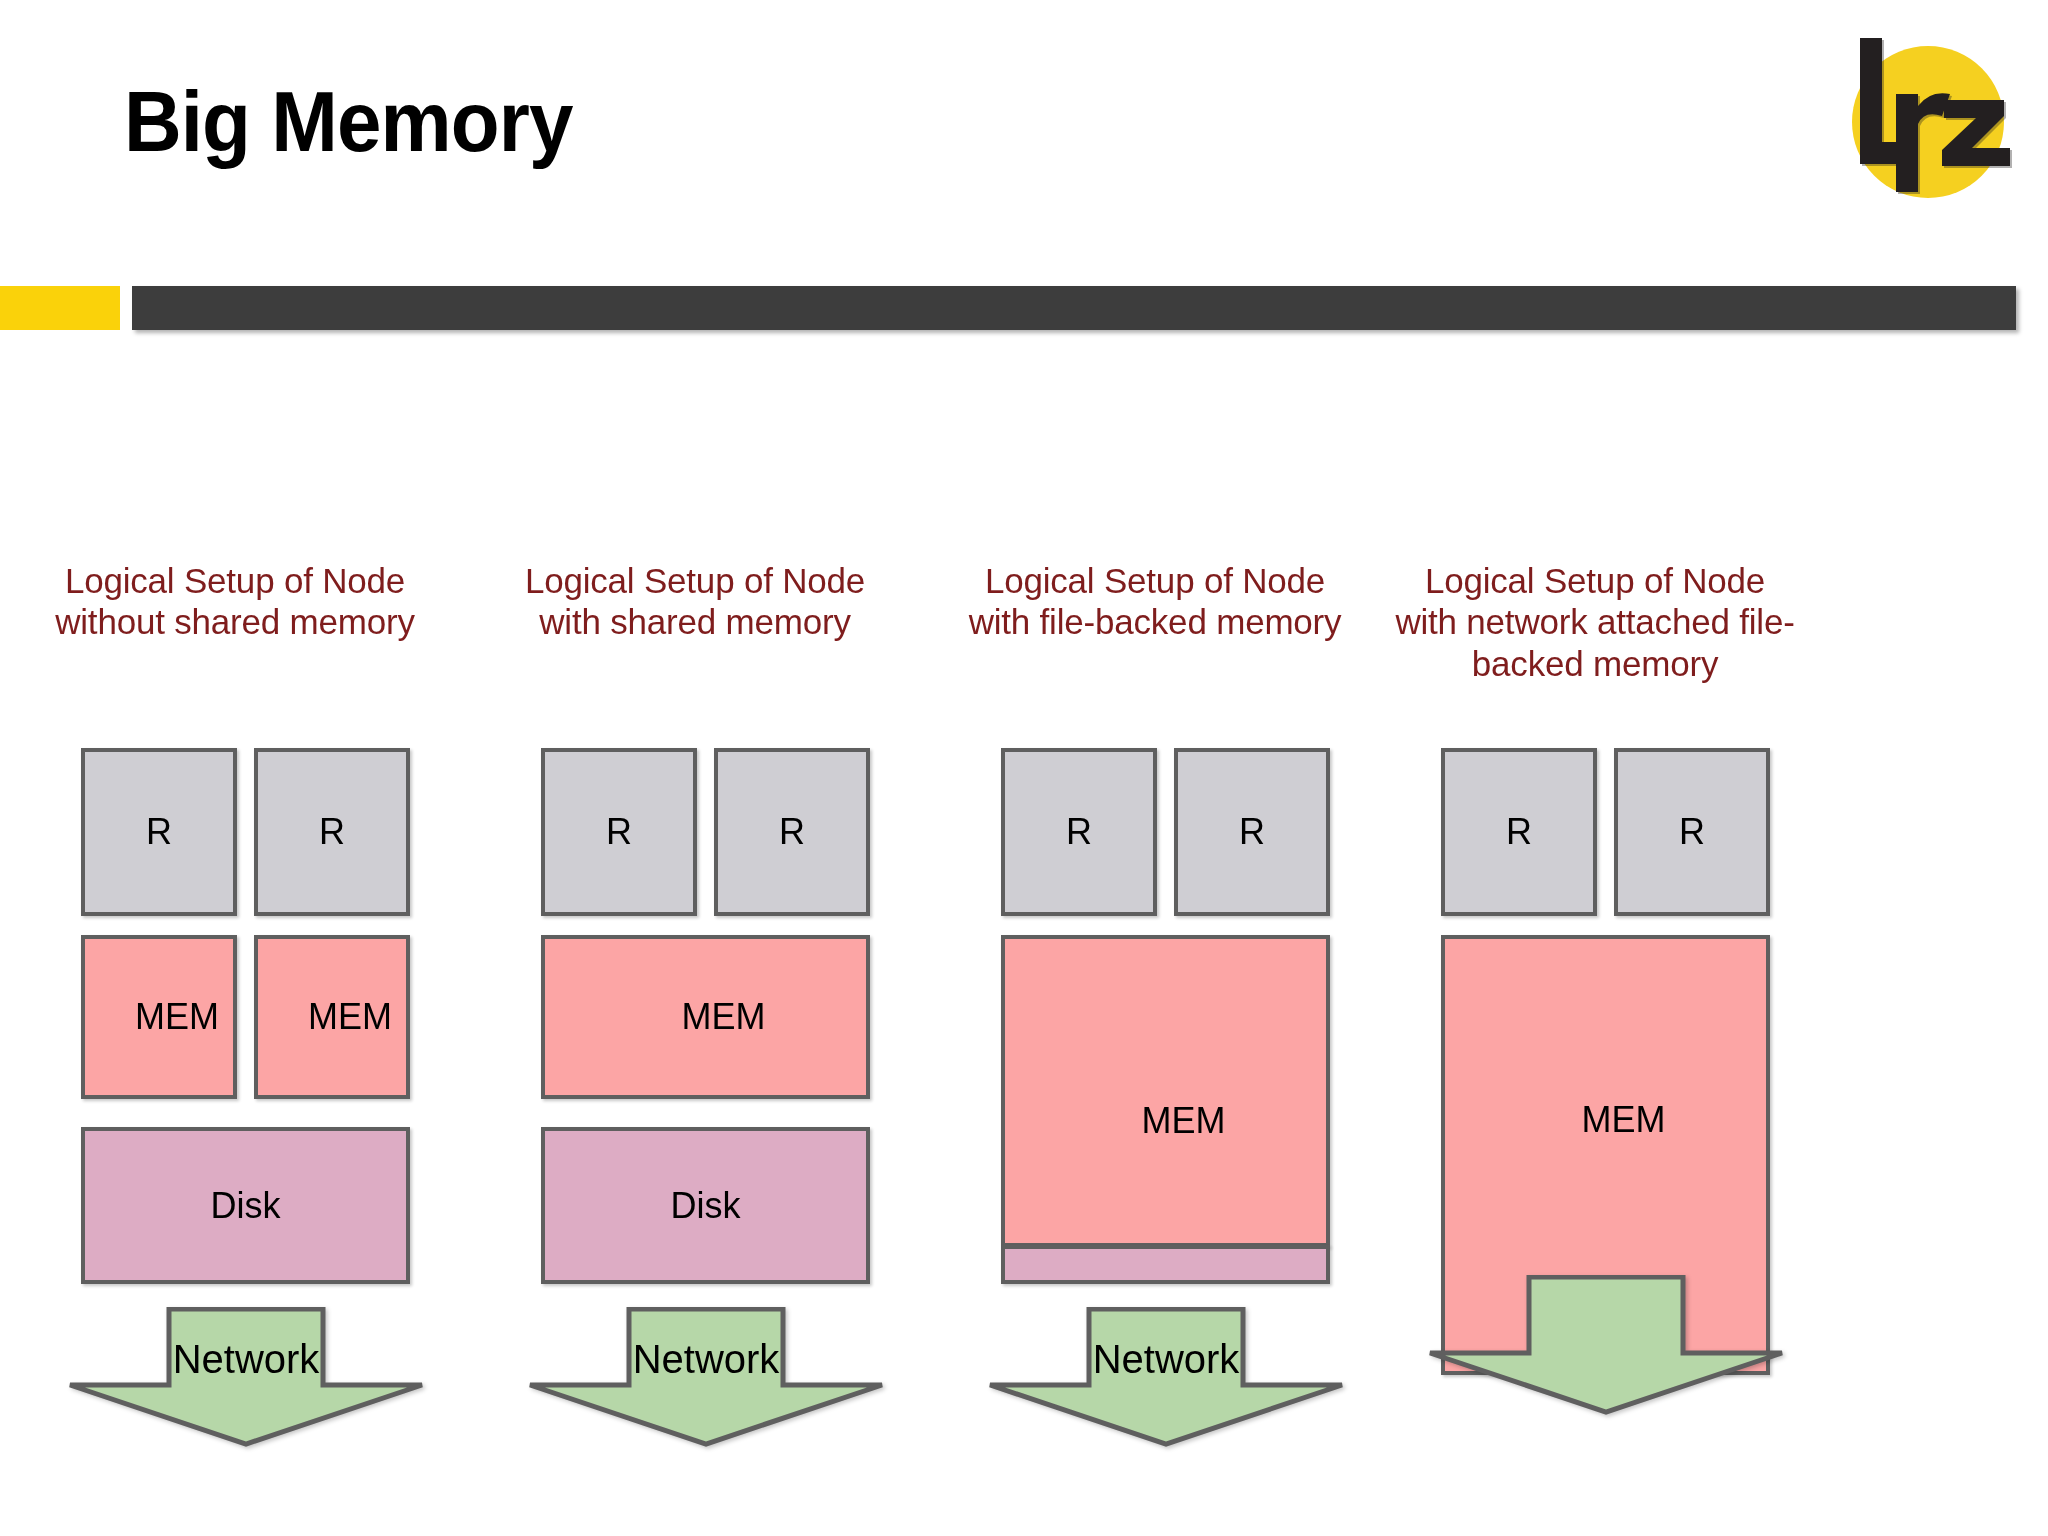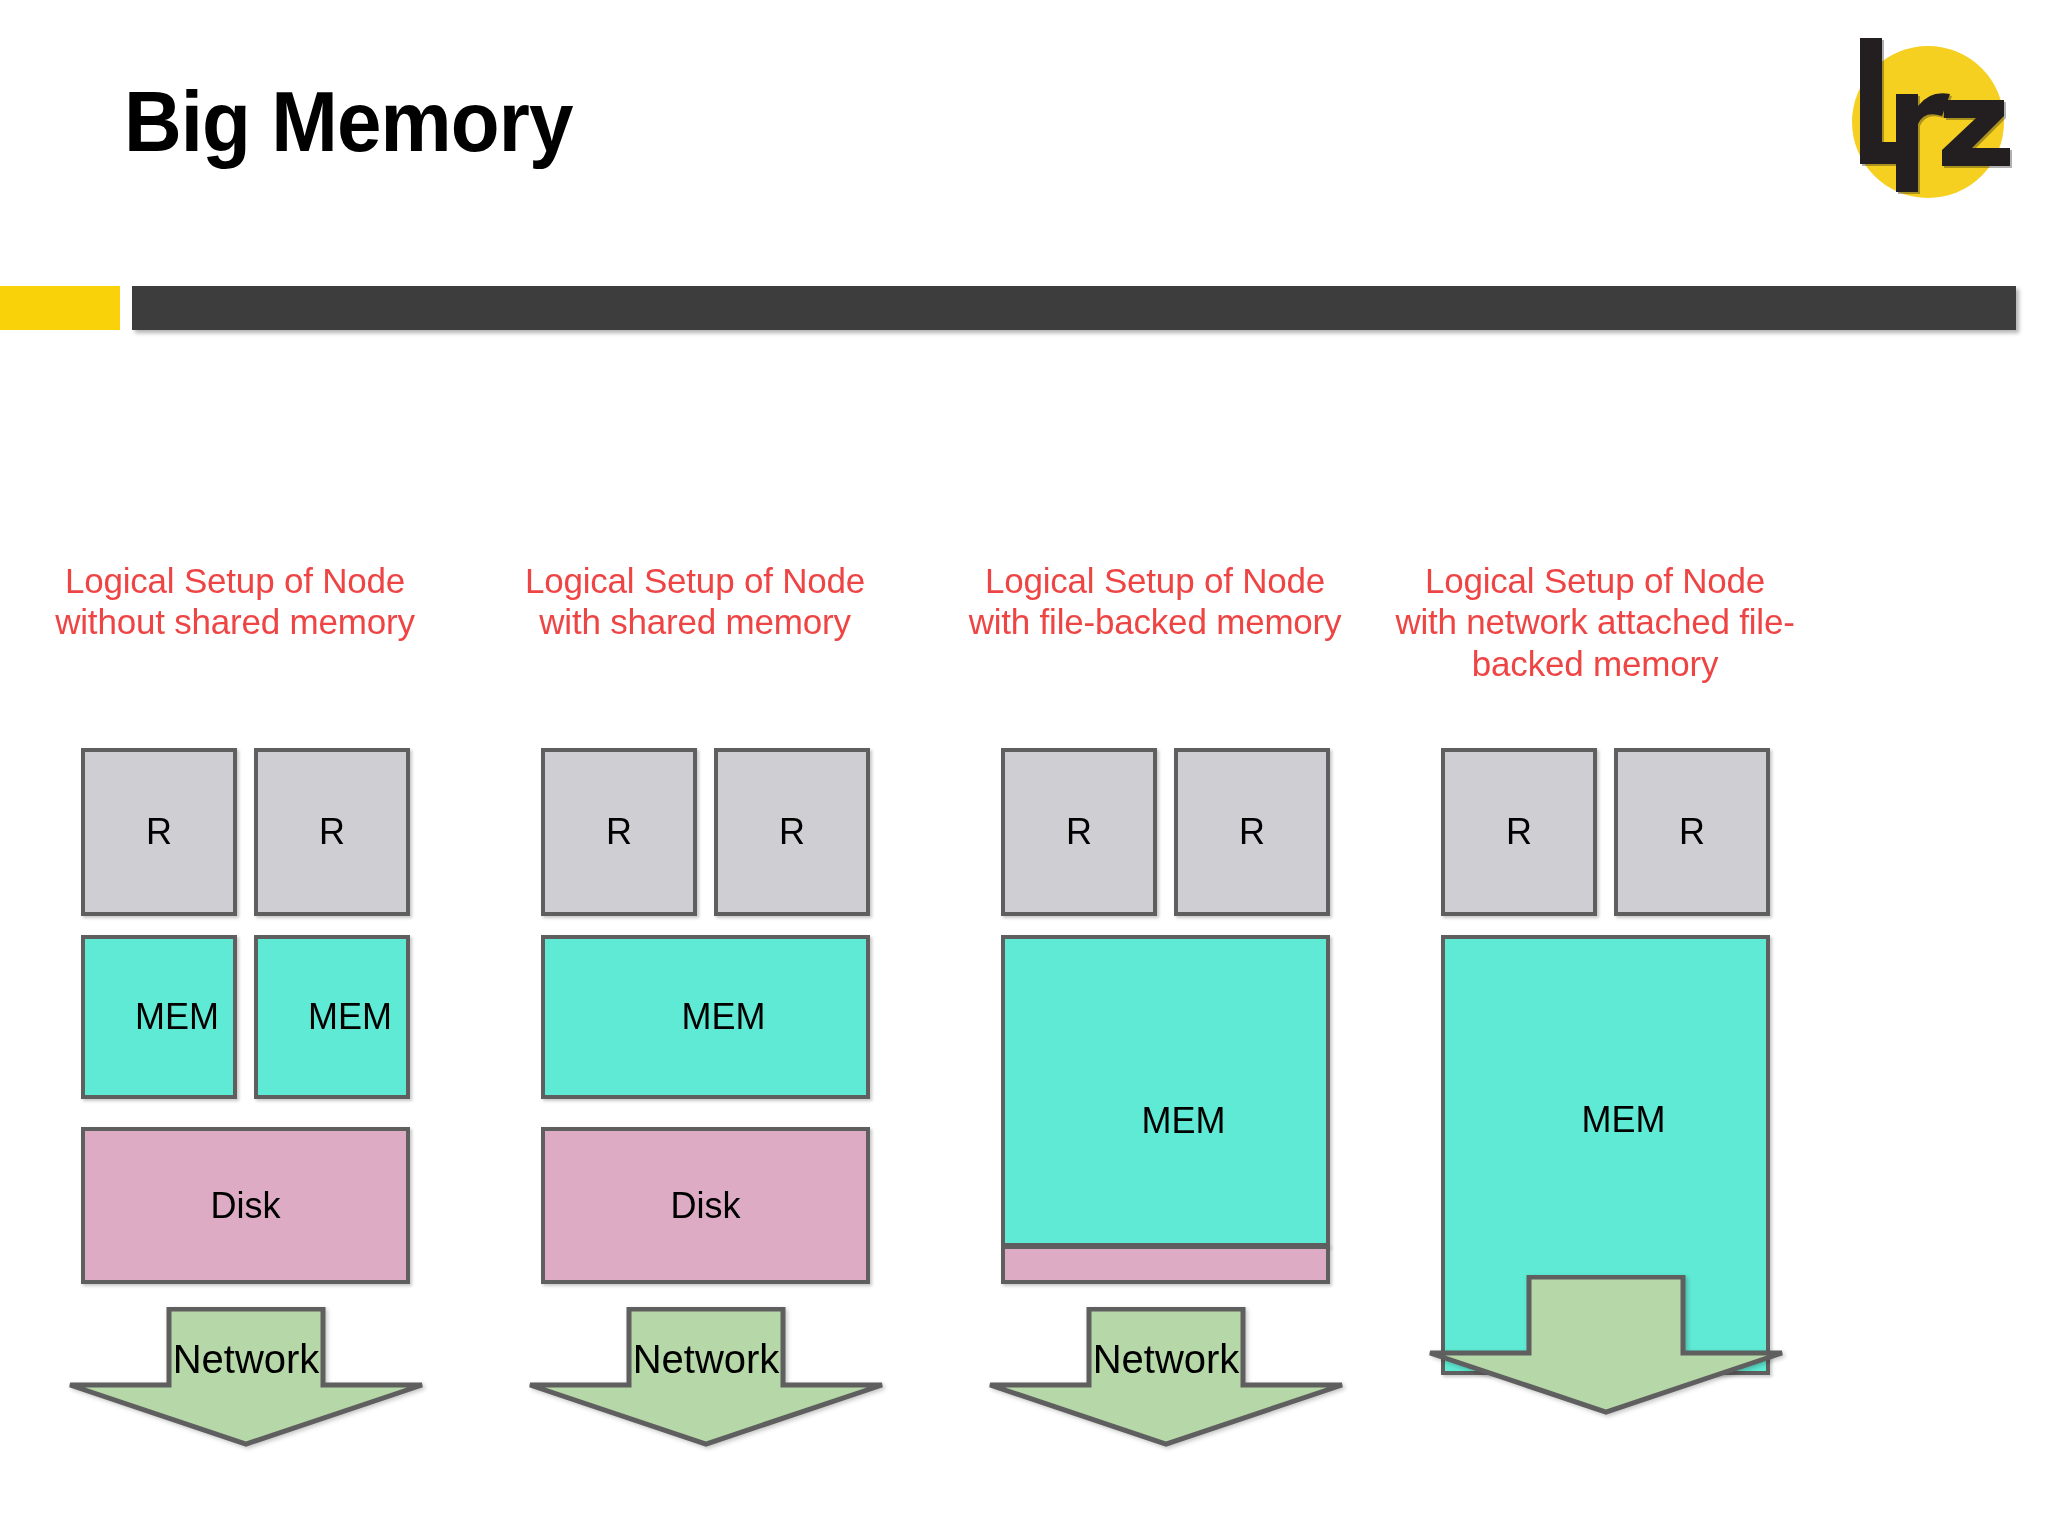--- a/index.html
+++ b/index.html
@@ -54,39 +54,39 @@
   }
 
   
   .column{position:absolute;top:560px;}
   .col-caption{
     position:absolute;
     top:0; left:0;
     text-align:center;
     font-size:35px;
     line-height:1.18;
-    color:#ef4444;
+    color:#7f1d1d;
     letter-spacing:-0.2px;
   }
 
   .diagram{position:absolute;left:0;}
 
   .box{
     position:absolute;
     border:4px solid #5f5f5f;
     box-sizing:border-box;
     display:flex;
     align-items:center;
     justify-content:center;
     font-size:36px;
     color:#000;
     box-shadow:2px 2px 3px rgba(0,0,0,0.22);
   }
   .box.gray{background:#cfced3;}
-  .box.yellow{background:#5eead4;padding-left:36px;}
+  .box.yellow{background:#fca5a5;padding-left:36px;}
   .box.pink{background:#ddacc4;align-items:center;}
   .box.nolabel{font-size:0;}
 
   .box-label{pointer-events:none;}
 
   .arrow-wrap{position:absolute;}
   .arrow-wrap svg{display:block;filter:drop-shadow(2px 2px 2px rgba(0,0,0,0.22));}
   .arrow-text{
     position:absolute;
     width:100%;

